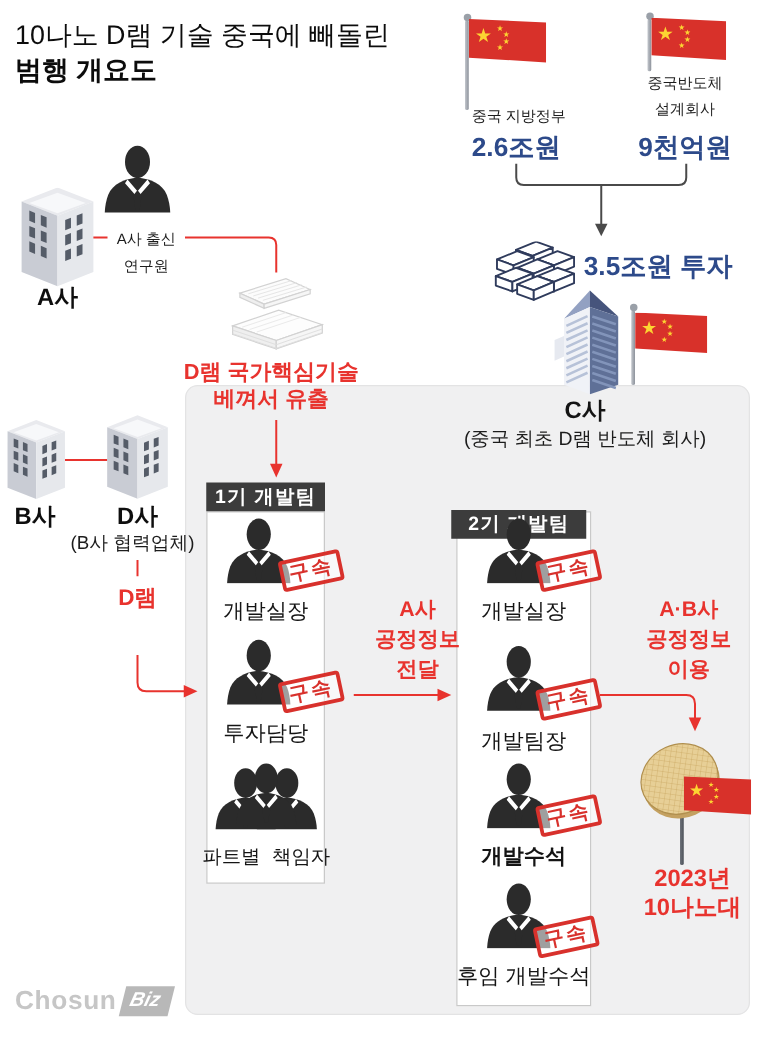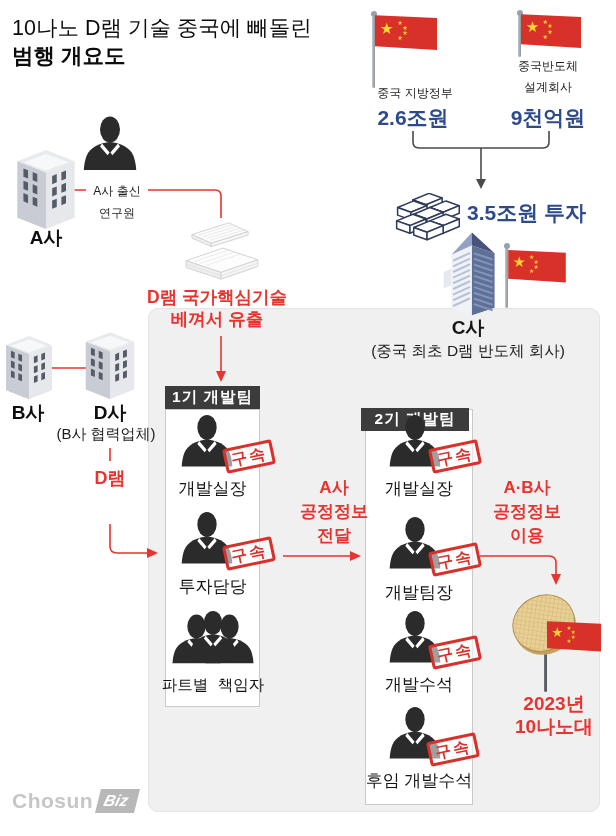--- a/index.html
+++ b/index.html
@@ -308,29 +308,29 @@
 <div class="abs ctr role" style="left:365px;top:477px;width:108px;">개발실장</div>
 <svg class="abs icon" style="left:386px;top:516px;" width="58" height="53">
     <use href="#sym-person"></use>
   </svg>
 <div class="abs stamp" style="left:430px;top:547px;">구속</div>
 <div class="abs ctr role" style="left:365px;top:581px;width:108px;">개발팀장</div>
 <svg class="abs icon" style="left:386px;top:610px;" width="58" height="53">
     <use href="#sym-person"></use>
   </svg>
 <div class="abs stamp" style="left:430px;top:640px;">구속</div>
-<div class="abs ctr role" style="left:365px;top:673px;width:108px;">개발수석</div>
+<div class="abs ctr role" style="left:365px;top:673px;width:108px;font-weight:bold;">개발수석</div>
 <svg class="abs icon" style="left:386px;top:706px;" width="58" height="53">
     <use href="#sym-person"></use>
   </svg>
 <div class="abs stamp" style="left:428px;top:737px;">구속</div>
 <div class="abs ctr role" style="left:360px;top:769px;width:118px;">후임 개발수석</div>
 
 
-<div class="abs ctr redtxt transfer" style="left:474px;top:476px;width:106px;">
+<div class="abs ctr redtxt transfer" style="left:498px;top:476px;width:106px;">
   <div>A·B사</div>
   <div>공정정보</div>
   <div>이용</div>
 </div>
 
 
 <svg class="abs icon" style="left:506px;top:584px;" width="76" height="80">
     <use href="#sym-wafer"></use>
   </svg>
 <div class="abs pole" style="left:544px;top:620px;height:72px;background:linear-gradient(90deg,#6f747c,#4c5159);"></div>

